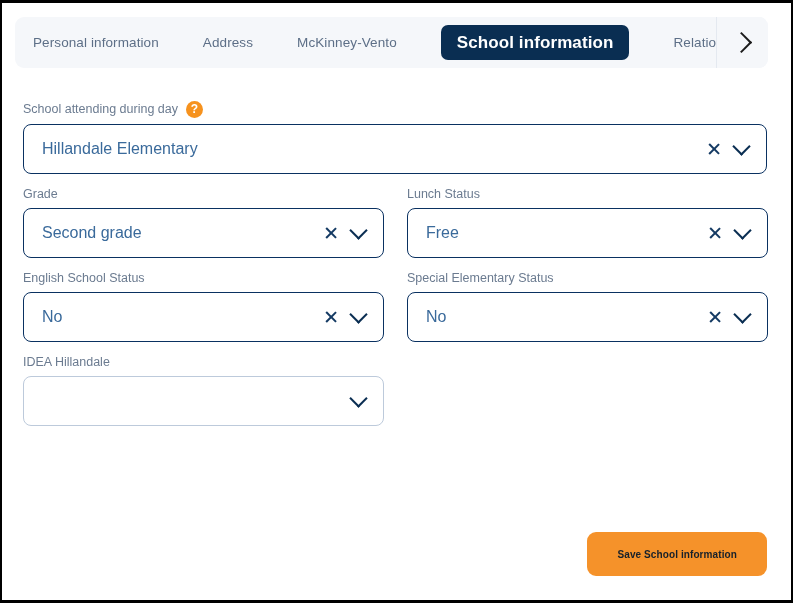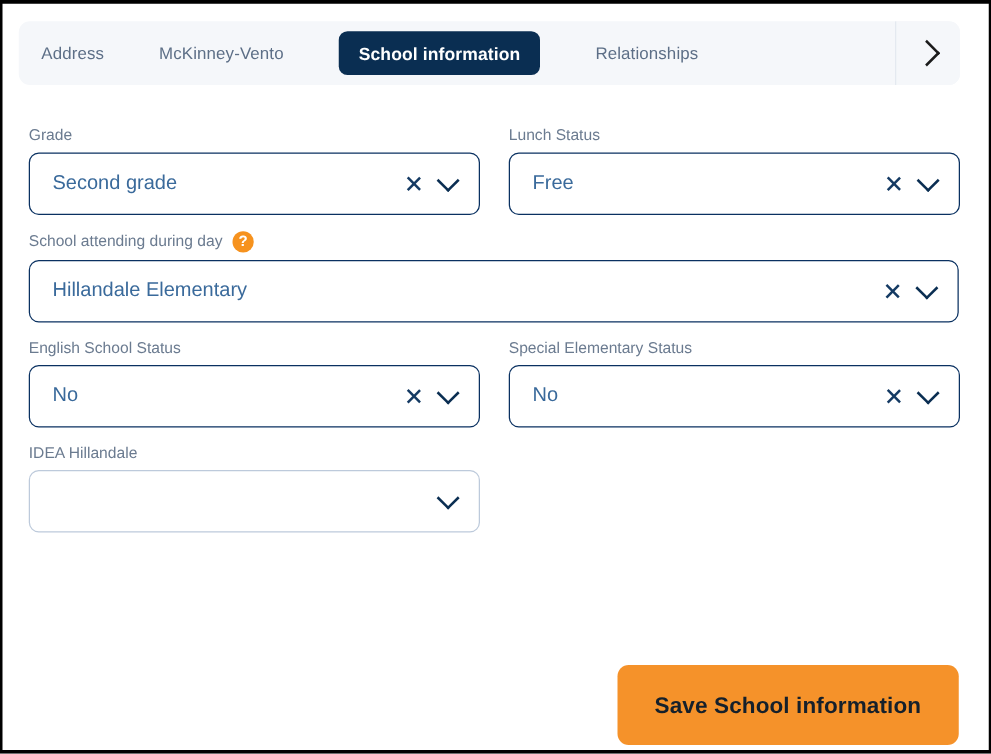--- a/index.html
+++ b/index.html
@@ -66,21 +66,21 @@
   }
   .tab.active {
     background: #0a2e52;
     color: #ffffff;
     font-weight: bold;
     border-radius: 7px;
     padding: 0 16px;
     height: 35px;
     align-self: center;
     margin-right: 44px;
-    font-size: 14px;
+    font-size: 17px;
   }
   .tab-next-wrap {
     flex: 0 0 auto;
     width: 51px;
     height: 100%;
     background: #f5f7fa;
     border-left: 1px solid #e4e9f0;
     display: flex;
     align-items: center;
     justify-content: center;
@@ -207,85 +207,86 @@
     top: 529px;
     width: 744px;
     display: flex;
     justify-content: flex-end;
   }
   .save-btn {
     background: #f5922a;
     color: #15202b;
     border: none;
     border-radius: 9px;
-    font-size: 18px;
+    font-size: 10px;
     font-weight: bold;
     font-family: "Liberation Sans", sans-serif;
-    height: 64px;
+    height: 44px;
     padding: 0 30px;
     cursor: pointer;
     letter-spacing: 0.1px;
   }
 </style>
 </head>
 <body>
 
 <div id="page">
 
   <div class="tabbar">
     <div class="tabscroll">
+      <button class="tab">Personal information</button>
       <button class="tab">Address</button>
       <button class="tab">McKinney-Vento</button>
       <button class="tab active">School information</button>
       <button class="tab">Relationships</button>
 
     </div>
     <div class="tab-next-wrap">
       <span class="chev-next"></span>
     </div>
   </div>
 
   <div class="form">
 
     <div class="row">
-      <div class="field half">
-        <div class="flabel">
-          <span>Grade</span>
-        </div>
-        <div class="select">
-          <span class="val">Second grade</span>
-          <span class="icons">
-            <span class="clear-x"></span>
-            <span class="chev-down"></span>
-          </span>
-        </div>
-      </div>
-
-      <div class="field half">
-        <div class="flabel">
-          <span>Lunch Status</span>
-        </div>
-        <div class="select">
-          <span class="val">Free</span>
-          <span class="icons">
-            <span class="clear-x"></span>
-            <span class="chev-down"></span>
-          </span>
-        </div>
-      </div>
-    </div>
-
-    <div class="row">
       <div class="field full">
         <div class="flabel">
           <span>School attending during day</span>
           <span class="help-icon">?</span>
         </div>
         <div class="select">
           <span class="val">Hillandale Elementary</span>
+          <span class="icons">
+            <span class="clear-x"></span>
+            <span class="chev-down"></span>
+          </span>
+        </div>
+      </div>
+    </div>
+
+    <div class="row">
+      <div class="field half">
+        <div class="flabel">
+          <span>Grade</span>
+        </div>
+        <div class="select">
+          <span class="val">Second grade</span>
+          <span class="icons">
+            <span class="clear-x"></span>
+            <span class="chev-down"></span>
+          </span>
+        </div>
+      </div>
+
+      <div class="field half">
+        <div class="flabel">
+          <span>Lunch Status</span>
+        </div>
+        <div class="select">
+          <span class="val">Free</span>
           <span class="icons">
             <span class="clear-x"></span>
             <span class="chev-down"></span>
           </span>
         </div>
       </div>
     </div>
 
     <div class="row">
       <div class="field half">

